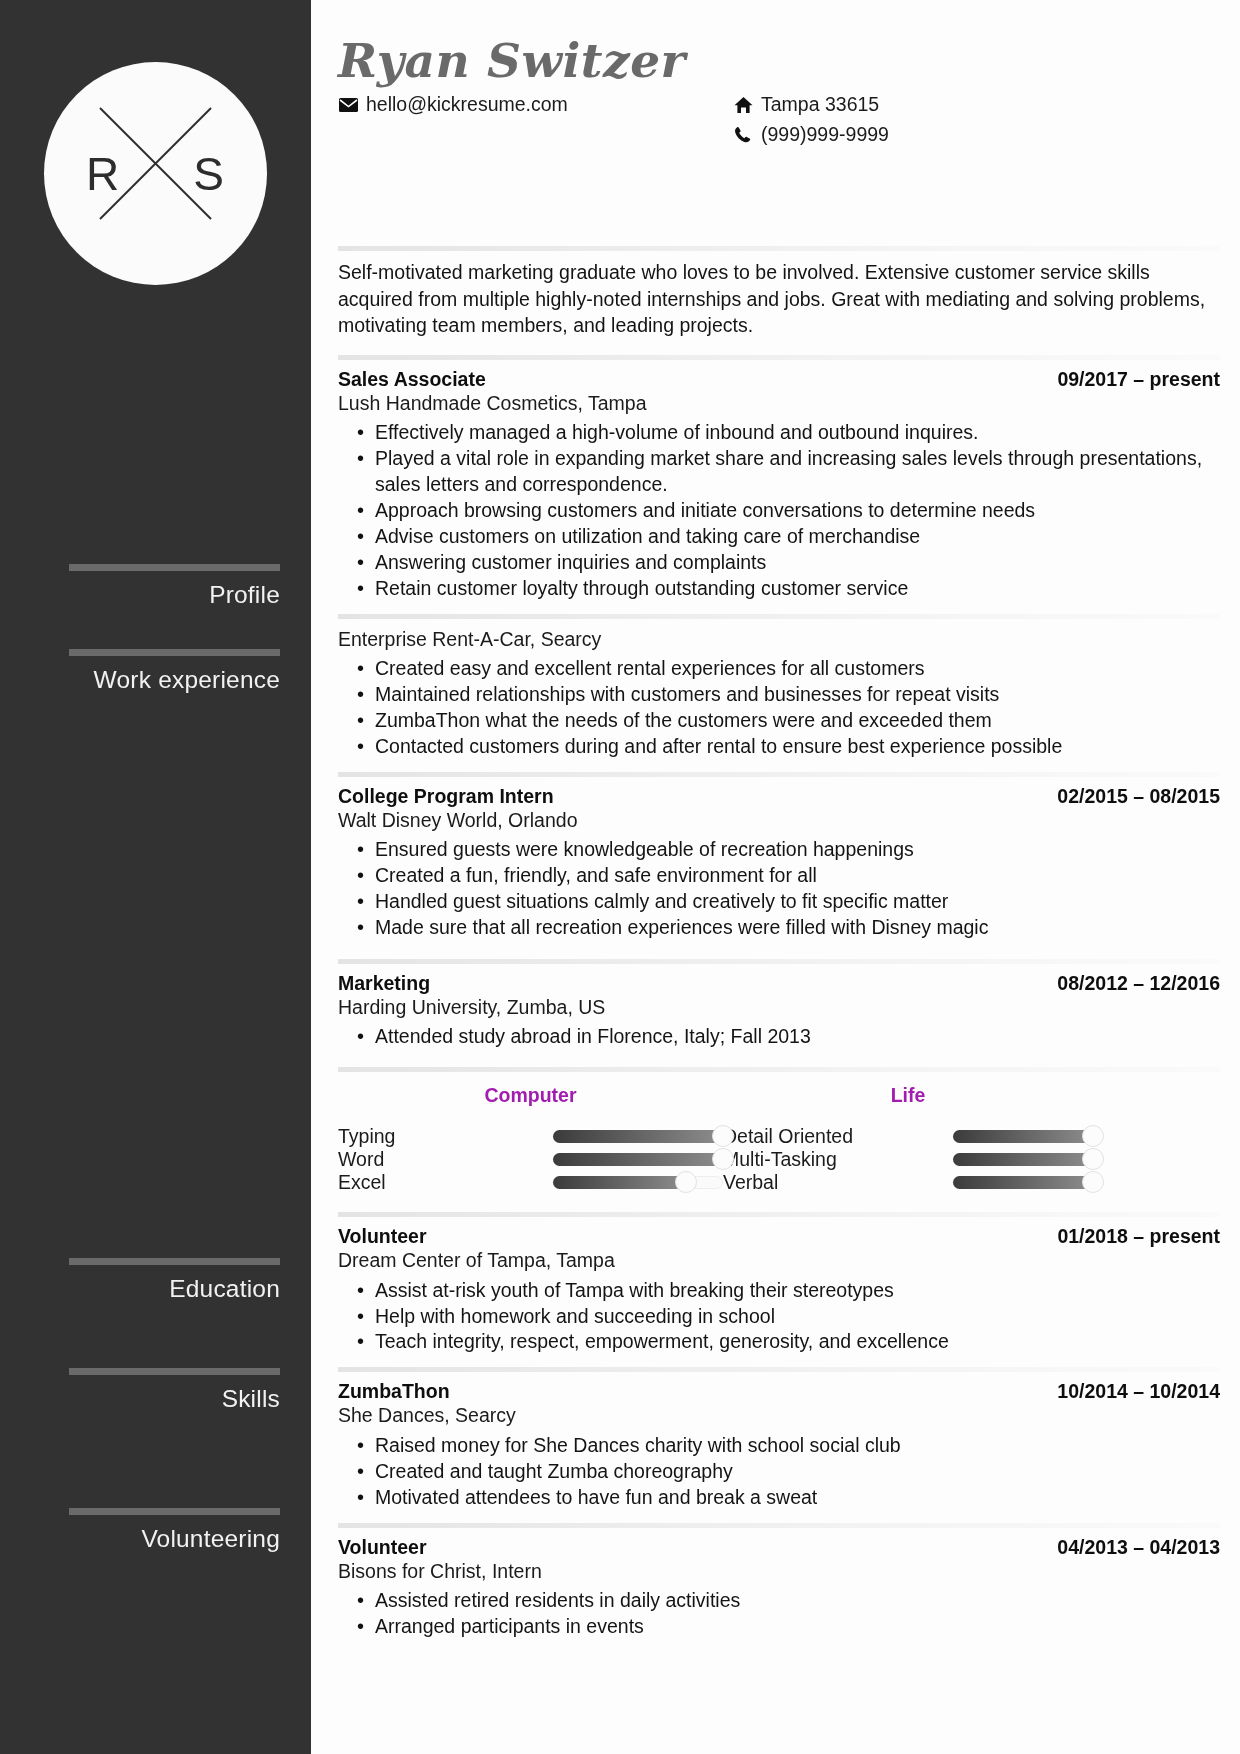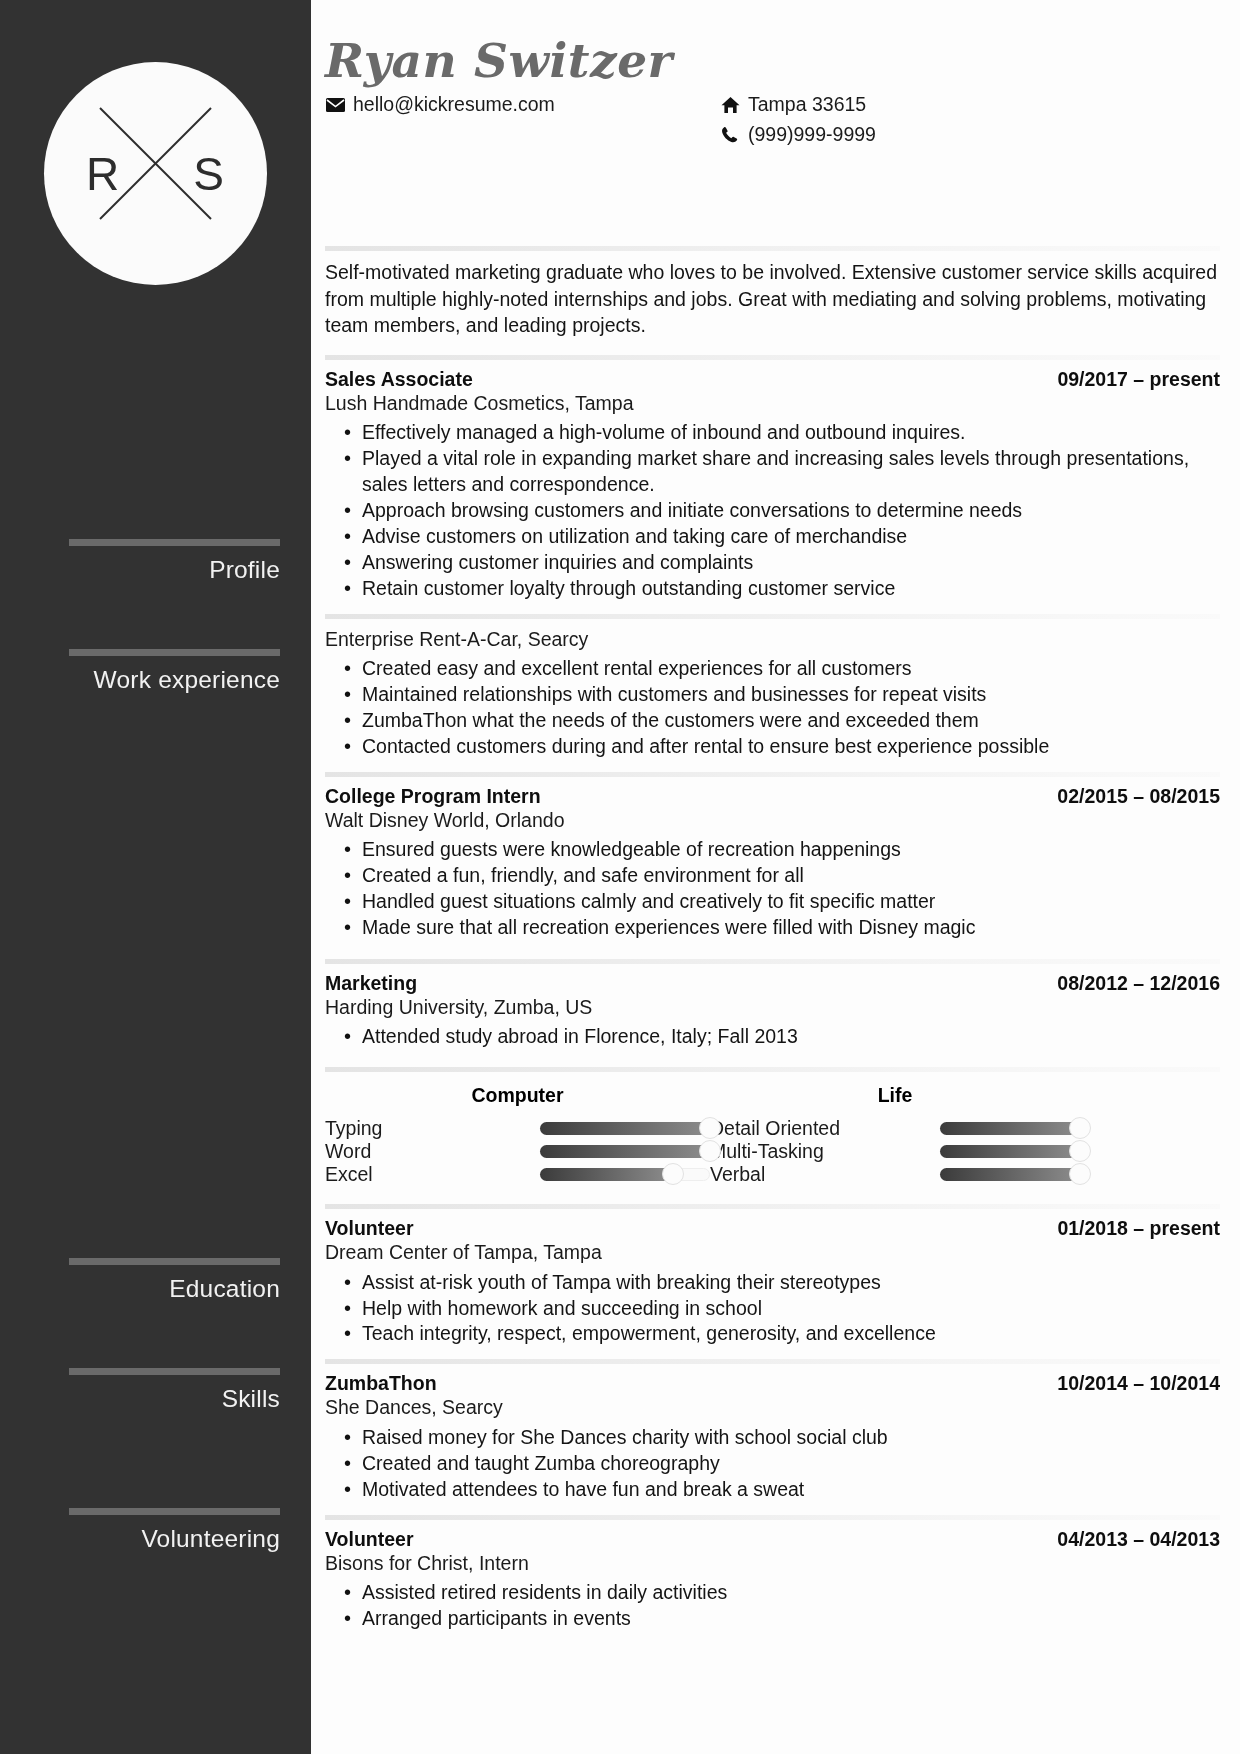--- a/index.html
+++ b/index.html
@@ -74,21 +74,21 @@
     font-weight: 400;
     padding-top: 10px;
     letter-spacing: .2px;
     white-space: nowrap;
   }
 
   
   .main {
     flex: 1;
     position: relative;
-    padding: 0 20px 0 14px;
+    padding: 0 20px 0 27px;
   }
 
   .header { padding-top: 36px; }
   .name {
     font-family: "DejaVu Serif", serif;
     font-style: italic;
     font-weight: 700;
     font-size: 47px;
     color: #6a6a6a;
     letter-spacing: .5px;
@@ -174,22 +174,22 @@
     font-size: 20px;
     color: #111;
   }
 
   
   .skills-block { padding-top: 4px; }
   .skills-heads {
     display: flex;
     font-size: 19.5px;
     font-weight: bold;
-    color: #000000;
-    margin-bottom: 10px;
+    color: #a21caf;
+    margin-bottom: 18px;
   }
   .skills-heads .h1 { width: 385px; text-align: center; }
   .skills-heads .h2 { width: 370px; text-align: center; }
 
   .skill-cols { display: flex; }
   .skill-col { width: 385px; }
   .skill-col.second { width: 370px; }
 
   .skill-row {
     display: flex;
@@ -252,21 +252,21 @@
           <line x1="56" y1="46" x2="167" y2="157" stroke="#2d2d2d" stroke-width="2"></line>
           <line x1="167" y1="46" x2="56" y2="157" stroke="#2d2d2d" stroke-width="2"></line>
         </svg>
         <span class="logo-letter left">R</span>
         <span class="logo-letter right">S</span>
       </div>
     </div>
 
     <div class="side-sections">
 
-      <div class="side-item" style="top:218px;">
+      <div class="side-item" style="top:243px;">
         <div class="side-rule"></div>
         <div class="side-label">Profile</div>
       </div>
 
       <div class="side-item" style="top:328px;">
         <div class="side-rule"></div>
         <div class="side-label">Work experience</div>
       </div>
 
       <div class="side-item" style="top:937px;">

